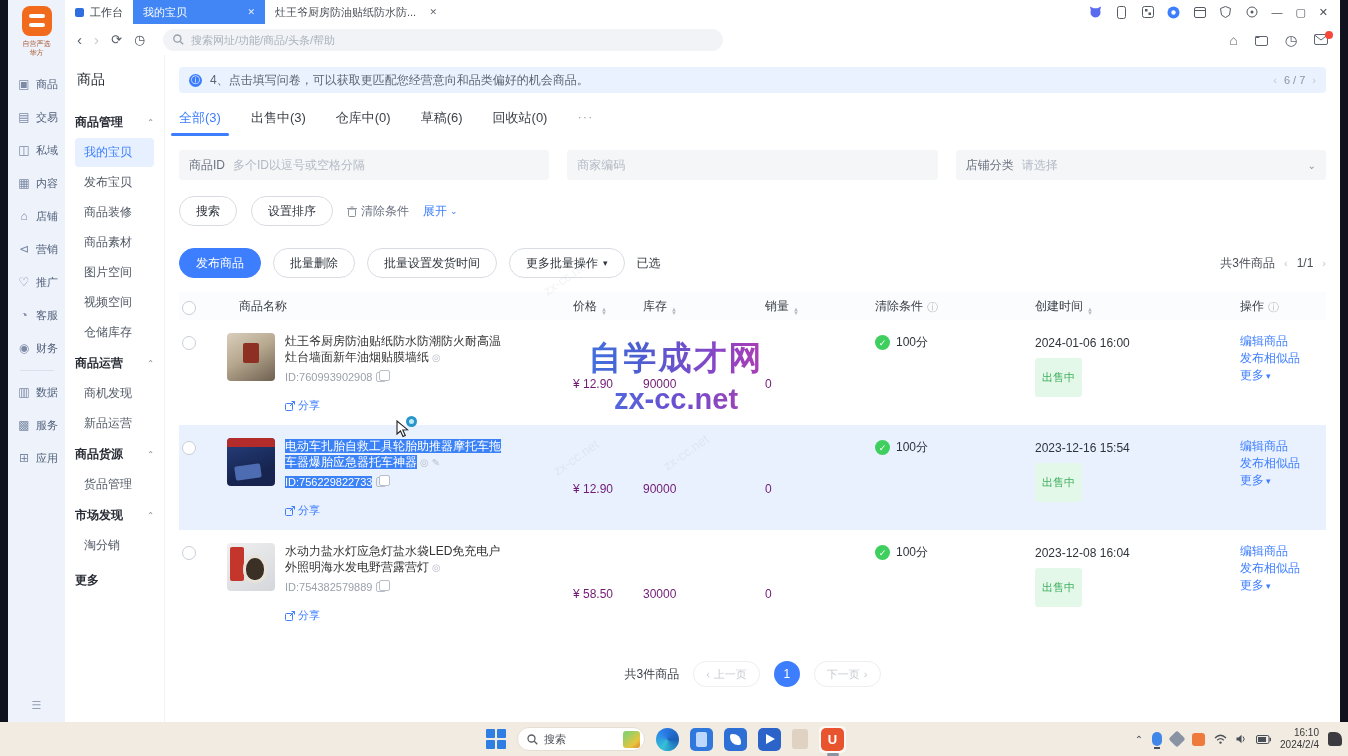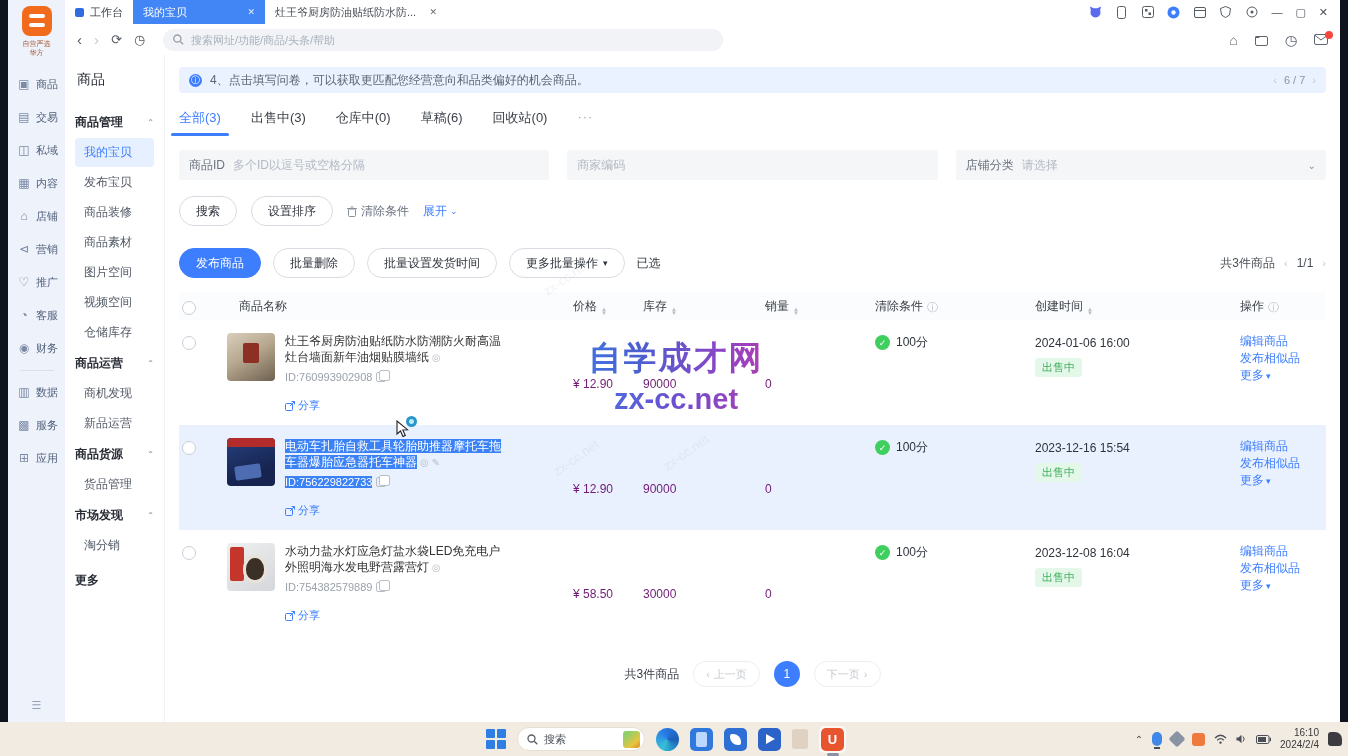--- a/index.html
+++ b/index.html
@@ -116,21 +116,21 @@
   .hl { background:#3c82f7; color:#fff; }
   .pid { display:flex; align-items:center; gap:4px; margin-top:5px; font-size:11px; color:#9aa1ab; }
   .copy-ic { width:10px; height:10px; border:1px solid #b9bfc8; border-radius:2px; position:relative; display:inline-block; }
   .copy-ic::after { content:""; position:absolute; left:2px; top:-3px; width:9px; height:9px; border:1px solid #b9bfc8; border-radius:2px; background:#fff; }
   .pshare { display:flex; align-items:center; gap:3px; margin-top:15px; font-size:11px; color:#3d7eff; cursor:pointer; }
   .cell-num { font-size:12px; color:#701a75; padding-top:3px;margin-top:41px; }
   .c-quality { display:flex; align-items:center; gap:6px; padding-top:1px; }
   .qdot { width:15px; height:15px; border-radius:50%; background:#3ecf5e; color:#fff; font-size:9px; display:flex; align-items:center; justify-content:center; }
   .qtext { font-size:12px; color:#2f343c; }
   .c-created { font-size:12px; color:#2f343c; padding-top:3px; }
-  .badge-status { display:inline-block; margin-top:8px; font-size:11px; color:#3eae5c; background:#e4f8e9; border-radius:3px; padding:2px 7px; }
+  .badge-status { display:inline-block; margin-top:8px; font-size:11px; color:#3eae5c; background:#e4f8e9; border-radius:3px; padding:12px 7px; }
   .c-ops a { display:block; font-size:12px; color:#3d7eff; line-height:17px; text-decoration:none; cursor:pointer; }
   .c-ops .caret { font-size:9px; margin-left:2px; }
 
   .tfooter { display:flex; align-items:center; justify-content:center; gap:14px; margin-top:26px; font-size:12px; color:#3a3f47; }
   .page-pill { height:26px; border:1px solid #ecee f0; border:1px solid #eceef0; border-radius:13px; display:flex; align-items:center; gap:4px; padding:0 12px; color:#c6cad1; font-size:11px; cursor:default; }
   .page-circle { width:26px; height:26px; border-radius:50%; background:#3d7eff; color:#fff; display:flex; align-items:center; justify-content:center; font-size:12px; cursor:pointer; }
 
   
   .watermark { position:absolute; left:560px; top:336px; width:232px; text-align:center; pointer-events:none; z-index:5; }
   .wm1 { font-size:33px; font-weight:bold; letter-spacing:2px; background:linear-gradient(90deg,#3f7ce8,#4a5fd0,#8746c8,#c238a8); -webkit-background-clip:text; background-clip:text; color:transparent; }

